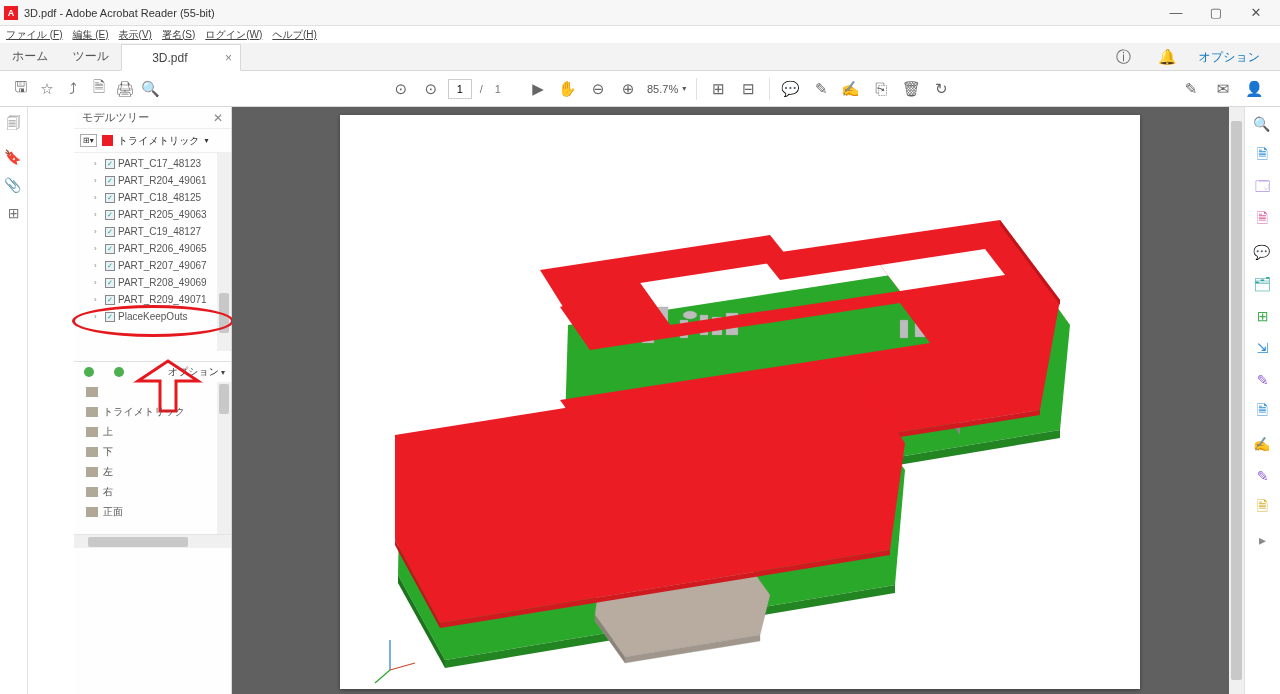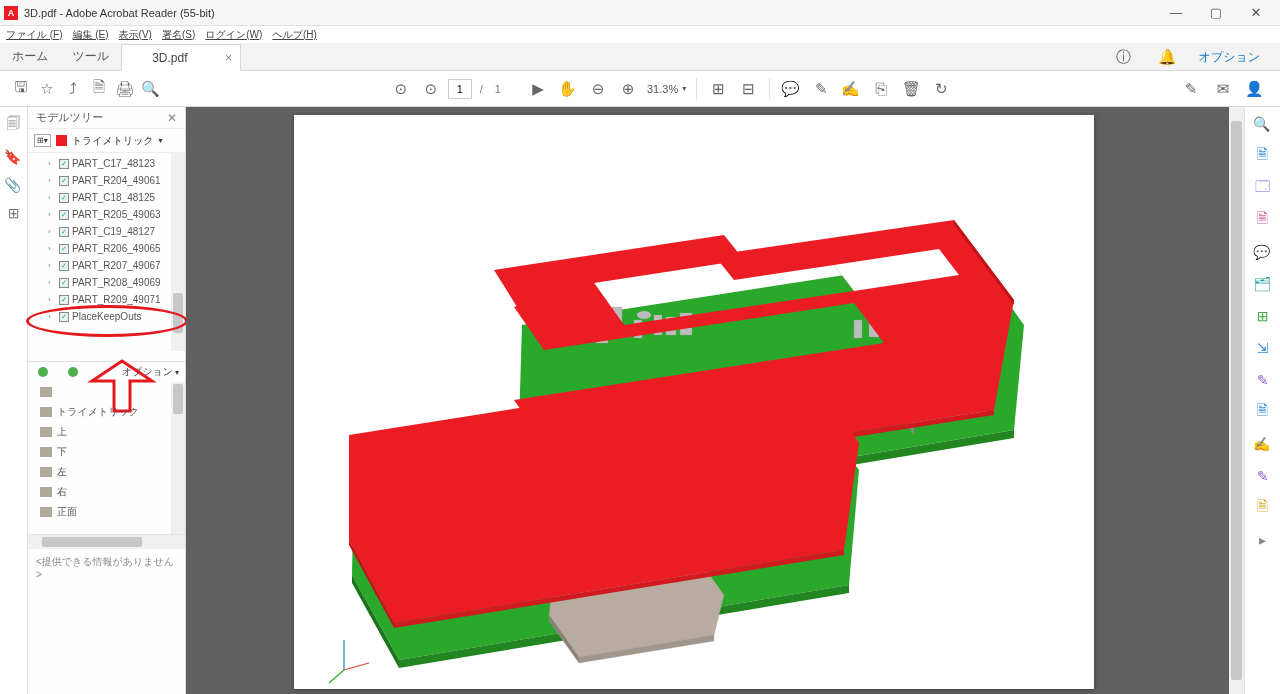--- a/index.html
+++ b/index.html
@@ -124,21 +124,21 @@
     <span class="tbtn">⊙</span>
     <input class="pagefield" value="1" style="">
     <span class="page-sep">/</span>
     <span class="page-sep">1</span>
     <span style="width:12px"></span>
     <span class="tbtn">▶</span>
     <span class="tbtn">✋</span>
     <span class="tbtn">⊖</span>
     <span class="tbtn">⊕</span>
     <span class="zoom">
-        <span>31.3%</span>
+        <span>85.7%</span>
         <span style="font-size:8px">▾</span>
       </span>
     <span class="sep"></span>
     <span class="tbtn">⊞</span>
     <span class="tbtn">⊟</span>
     <span class="sep"></span>
     <span class="tbtn">💬</span>
     <span class="tbtn">✎</span>
     <span class="tbtn">✍</span>
     <span class="tbtn">⎘</span>
@@ -153,21 +153,21 @@
 </div>
 
 <div class="main">
   <div class="leftrail">
     <span>🗐</span>
     <span>🔖</span>
     <span>📎</span>
     <span>⊞</span>
   </div>
 
-  <div class="leftpanel" style="position:relative;">
+  <div class="leftpanel" style="position:relative;margin-left:46px;">
     <div class="hdr">
       <span>モデルツリー</span>
       <span class="x">✕</span>
     </div>
     <div class="subhdr">
       <span style="border:1px solid #aaa;padding:1px 2px;font-size:8px;">⊞▾</span>
       <span class="swatch"></span>
       <span>トライメトリック</span>
       <span style="font-size:8px;">▾</span>
     </div>
@@ -272,21 +272,20 @@
           <span class="cam"></span>
           <span>正面</span>
         </div>
       <div class="scrollbar">
           <div class="thumb"></div>
         </div>
     </div>
     <div class="hscroll">
         <div class="thumb"></div>
       </div>
-    <div class="bottominfo">&lt;提供できる情報がありません&gt;</div>
   </div>
 
   <div class="content">
     <div class="page">
       <svg viewBox="0 0 800 574">
 
         <polygon points="228,210 680,140 730,210 720,315 270,390 225,310" fill="#2aa82a"></polygon>
         <polygon points="225,310 270,390 270,398 225,318" fill="#1c751c"></polygon>
         <polygon points="720,315 270,390 270,398 720,323" fill="#228522"></polygon>
 

